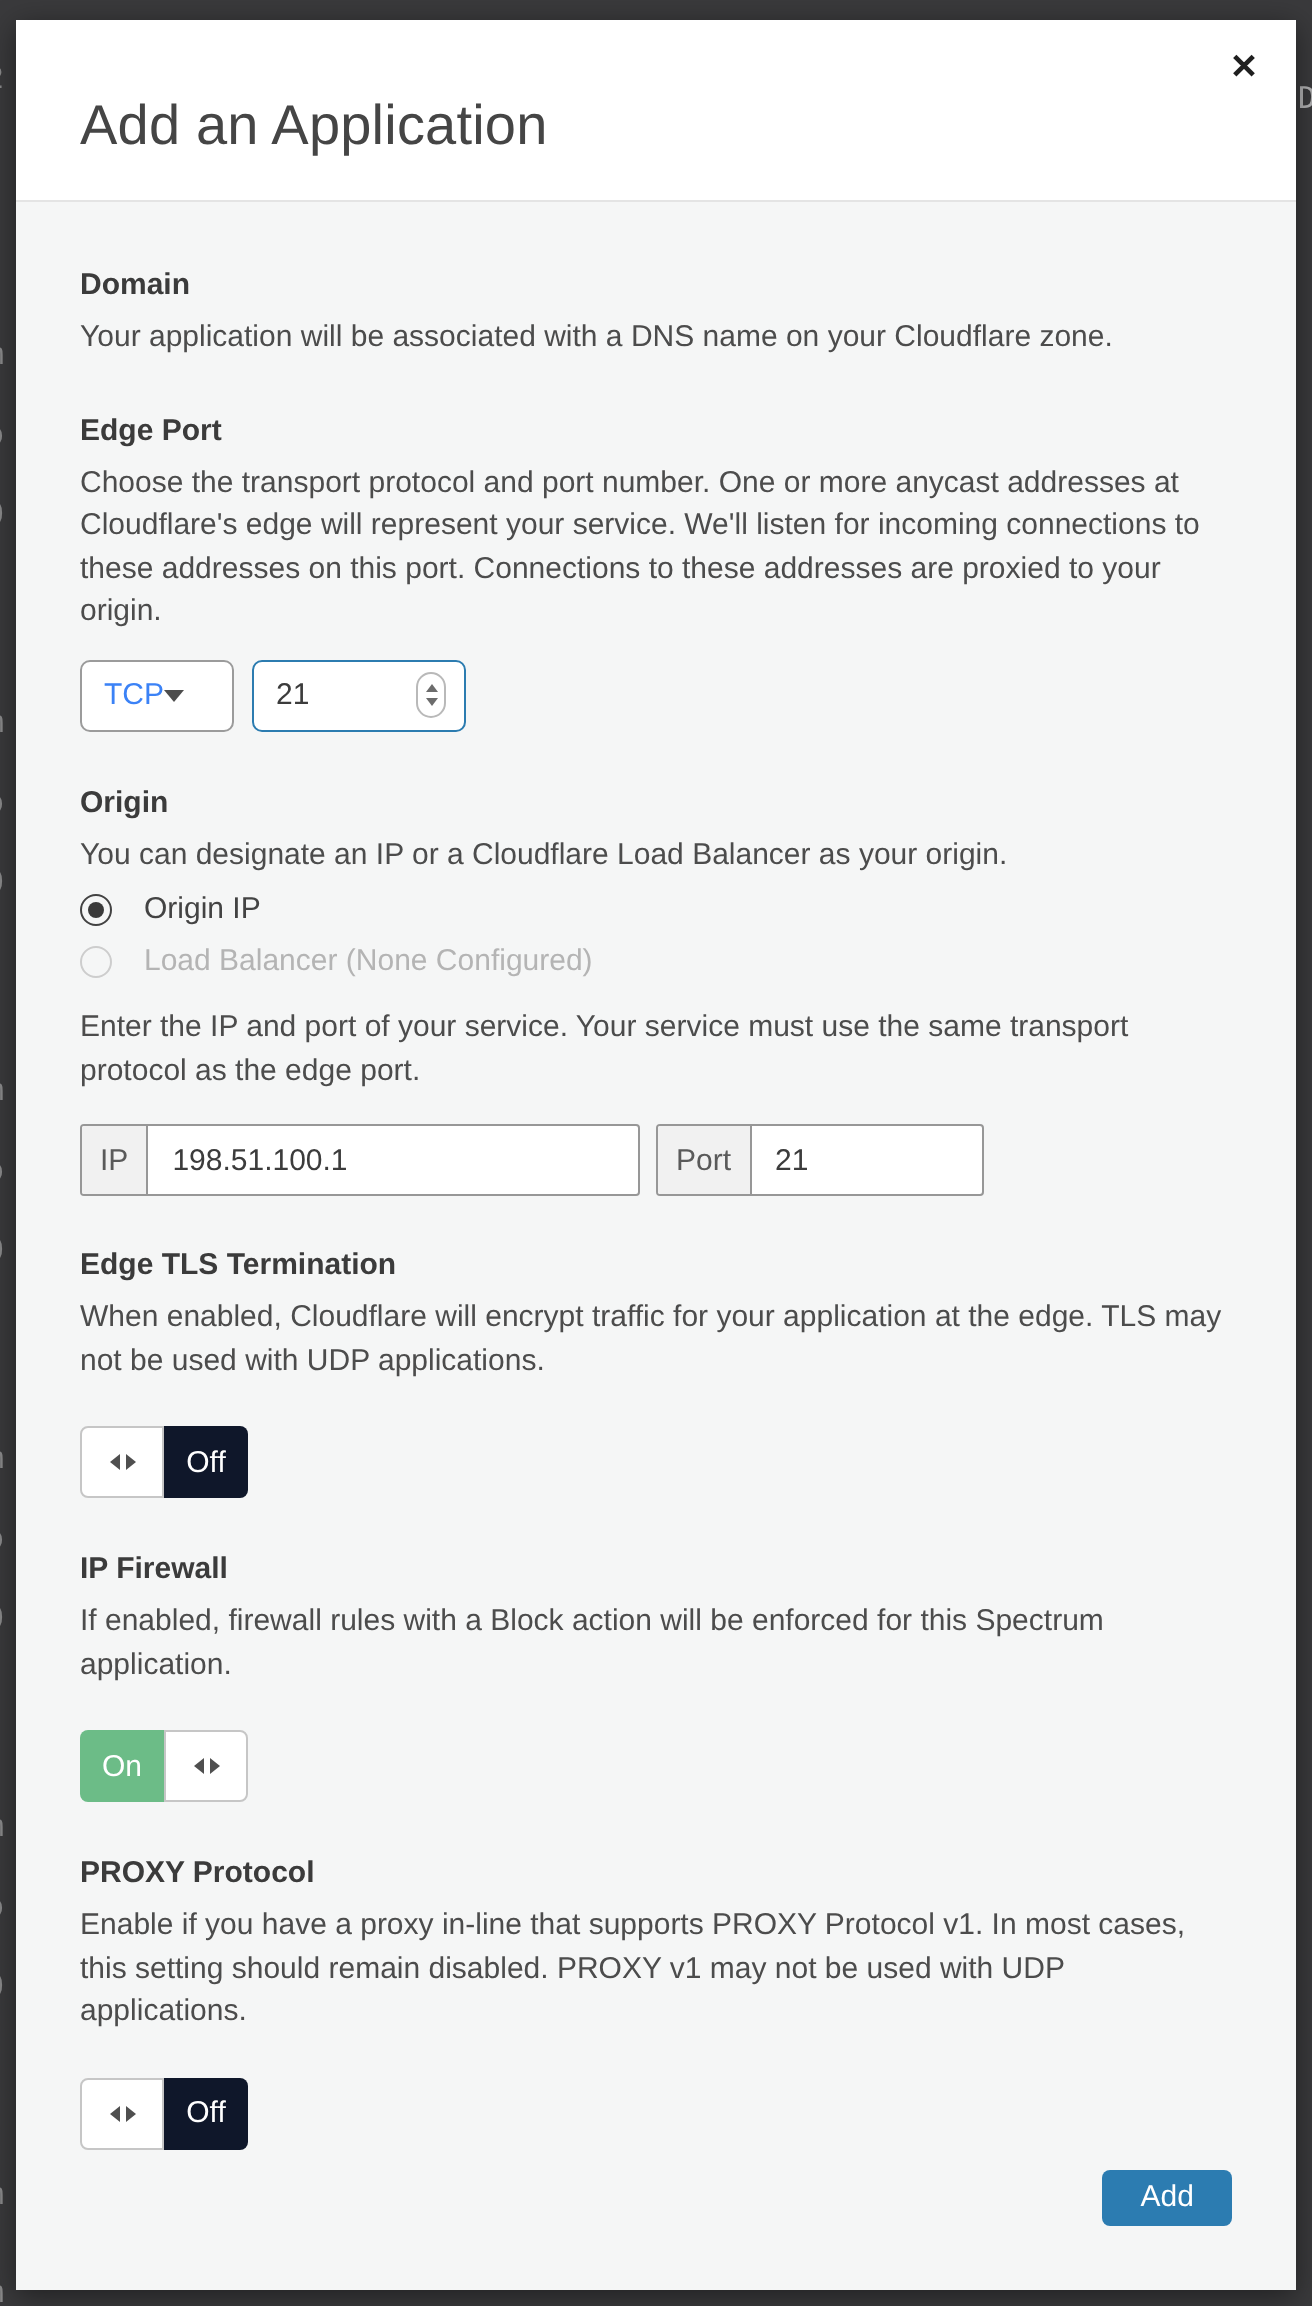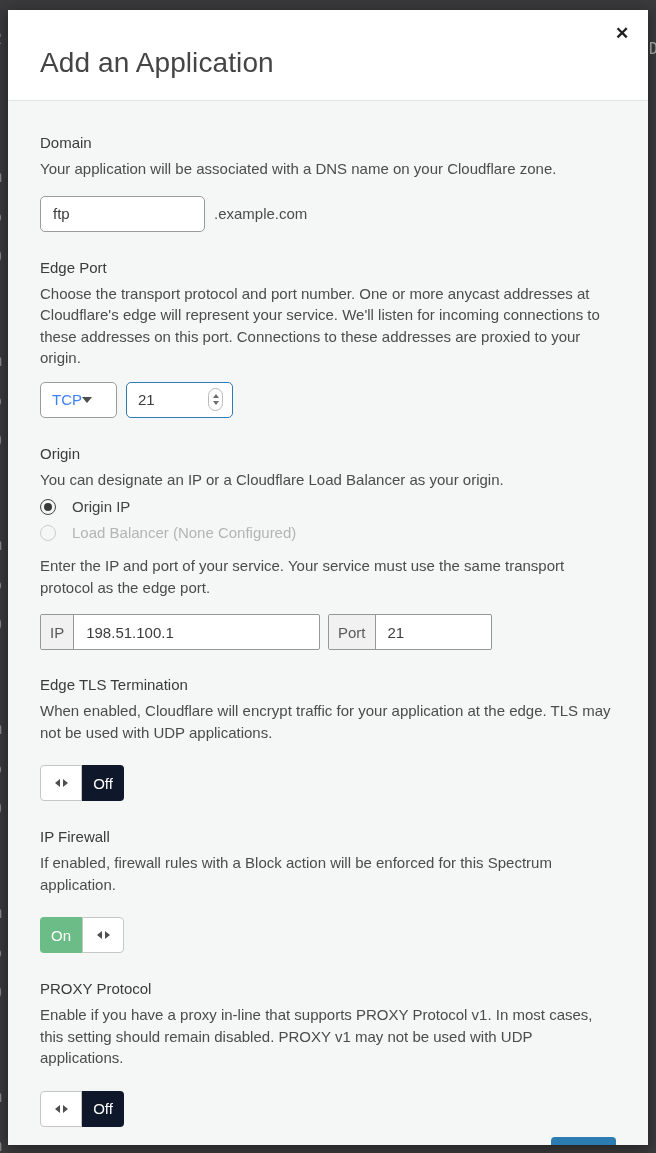--- a/index.html
+++ b/index.html
@@ -60,21 +60,21 @@
     flex: 1;
     background: #f5f6f6;
     border-top: 1px solid #e4e4e4;
     padding: 33px 32px 0;
     overflow: hidden;
   }
 
   .section { margin-bottom: 27px; }
   .section-heading {
     font-size: 15px;
-    font-weight: 400;
+    font-weight: 700;
     color: #3b3b3b;
     margin-bottom: 7px;
   }
   .section-desc {
     font-size: 15px;
     line-height: 21.5px;
     color: #4c4c4c;
     margin-bottom: 13px;
   }
 
@@ -278,26 +278,20 @@
   <div class="modal-header">
     <div class="modal-title">Add an Application</div>
     <button class="close-btn">✕</button>
   </div>
 
   <div class="modal-body">
 
     <div class="section">
       <div class="section-heading">Domain</div>
       <p class="section-desc">Your application will be associated with a DNS name on your Cloudflare zone.</p>
-      <div class="row domain-row">
-        <div class="text-input domain-input">
-          <span>ftp</span>
-        </div>
-        <span class="domain-suffix">.example.com</span>
-      </div>
     </div>
 
     <div class="section">
       <div class="section-heading">Edge Port</div>
       <p class="section-desc">Choose the transport protocol and port number. One or more anycast addresses at Cloudflare's edge will represent your service. We'll listen for incoming connections to these addresses on this port. Connections to these addresses are proxied to your origin.</p>
       <div class="row">
         <div class="select-box">
           <span>TCP</span>
           <span class="chevron-down"></span>
         </div>

